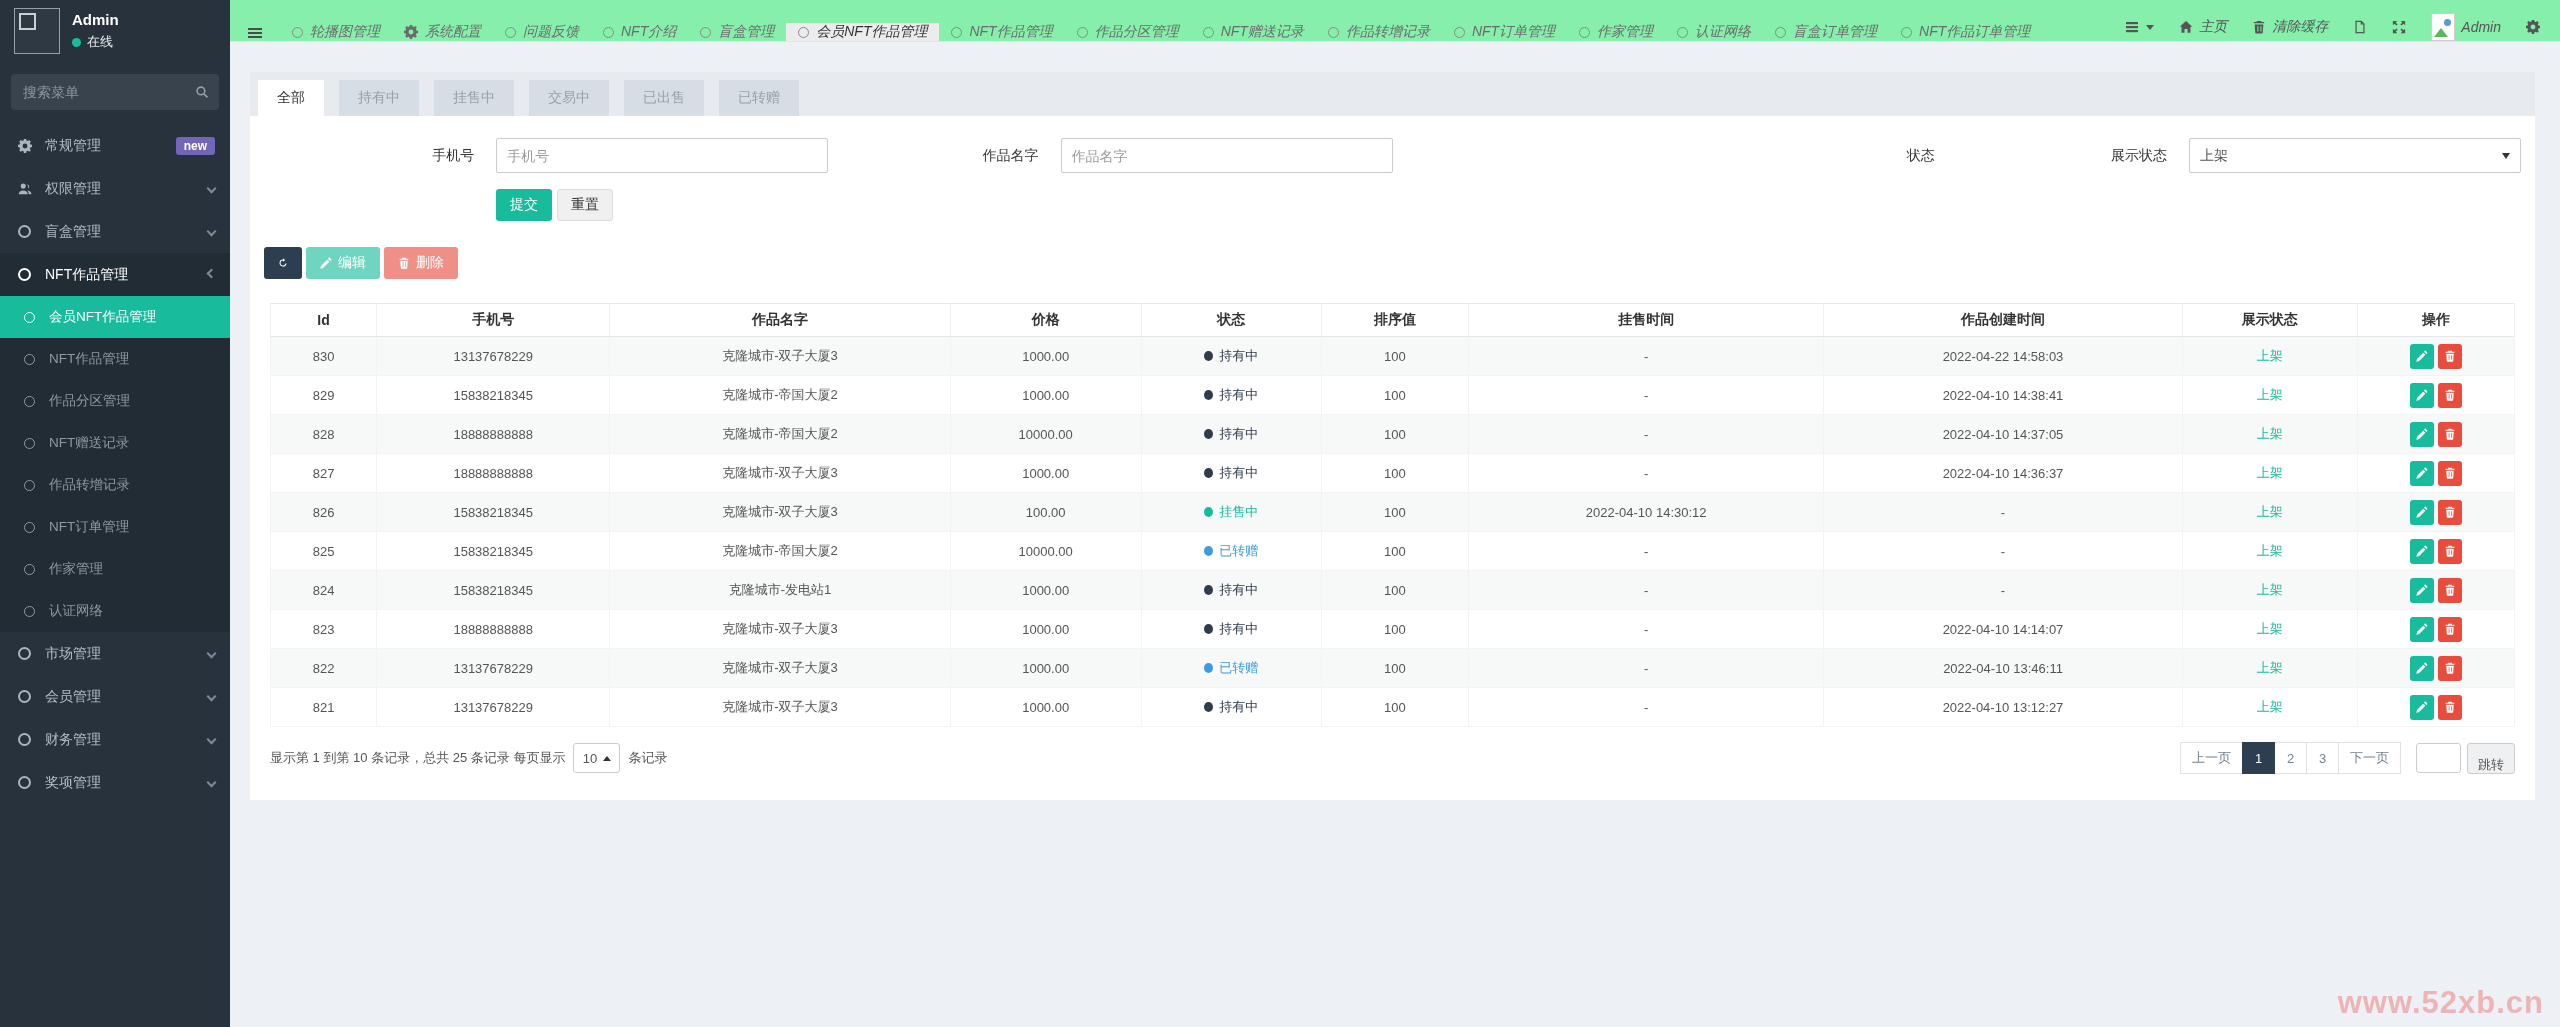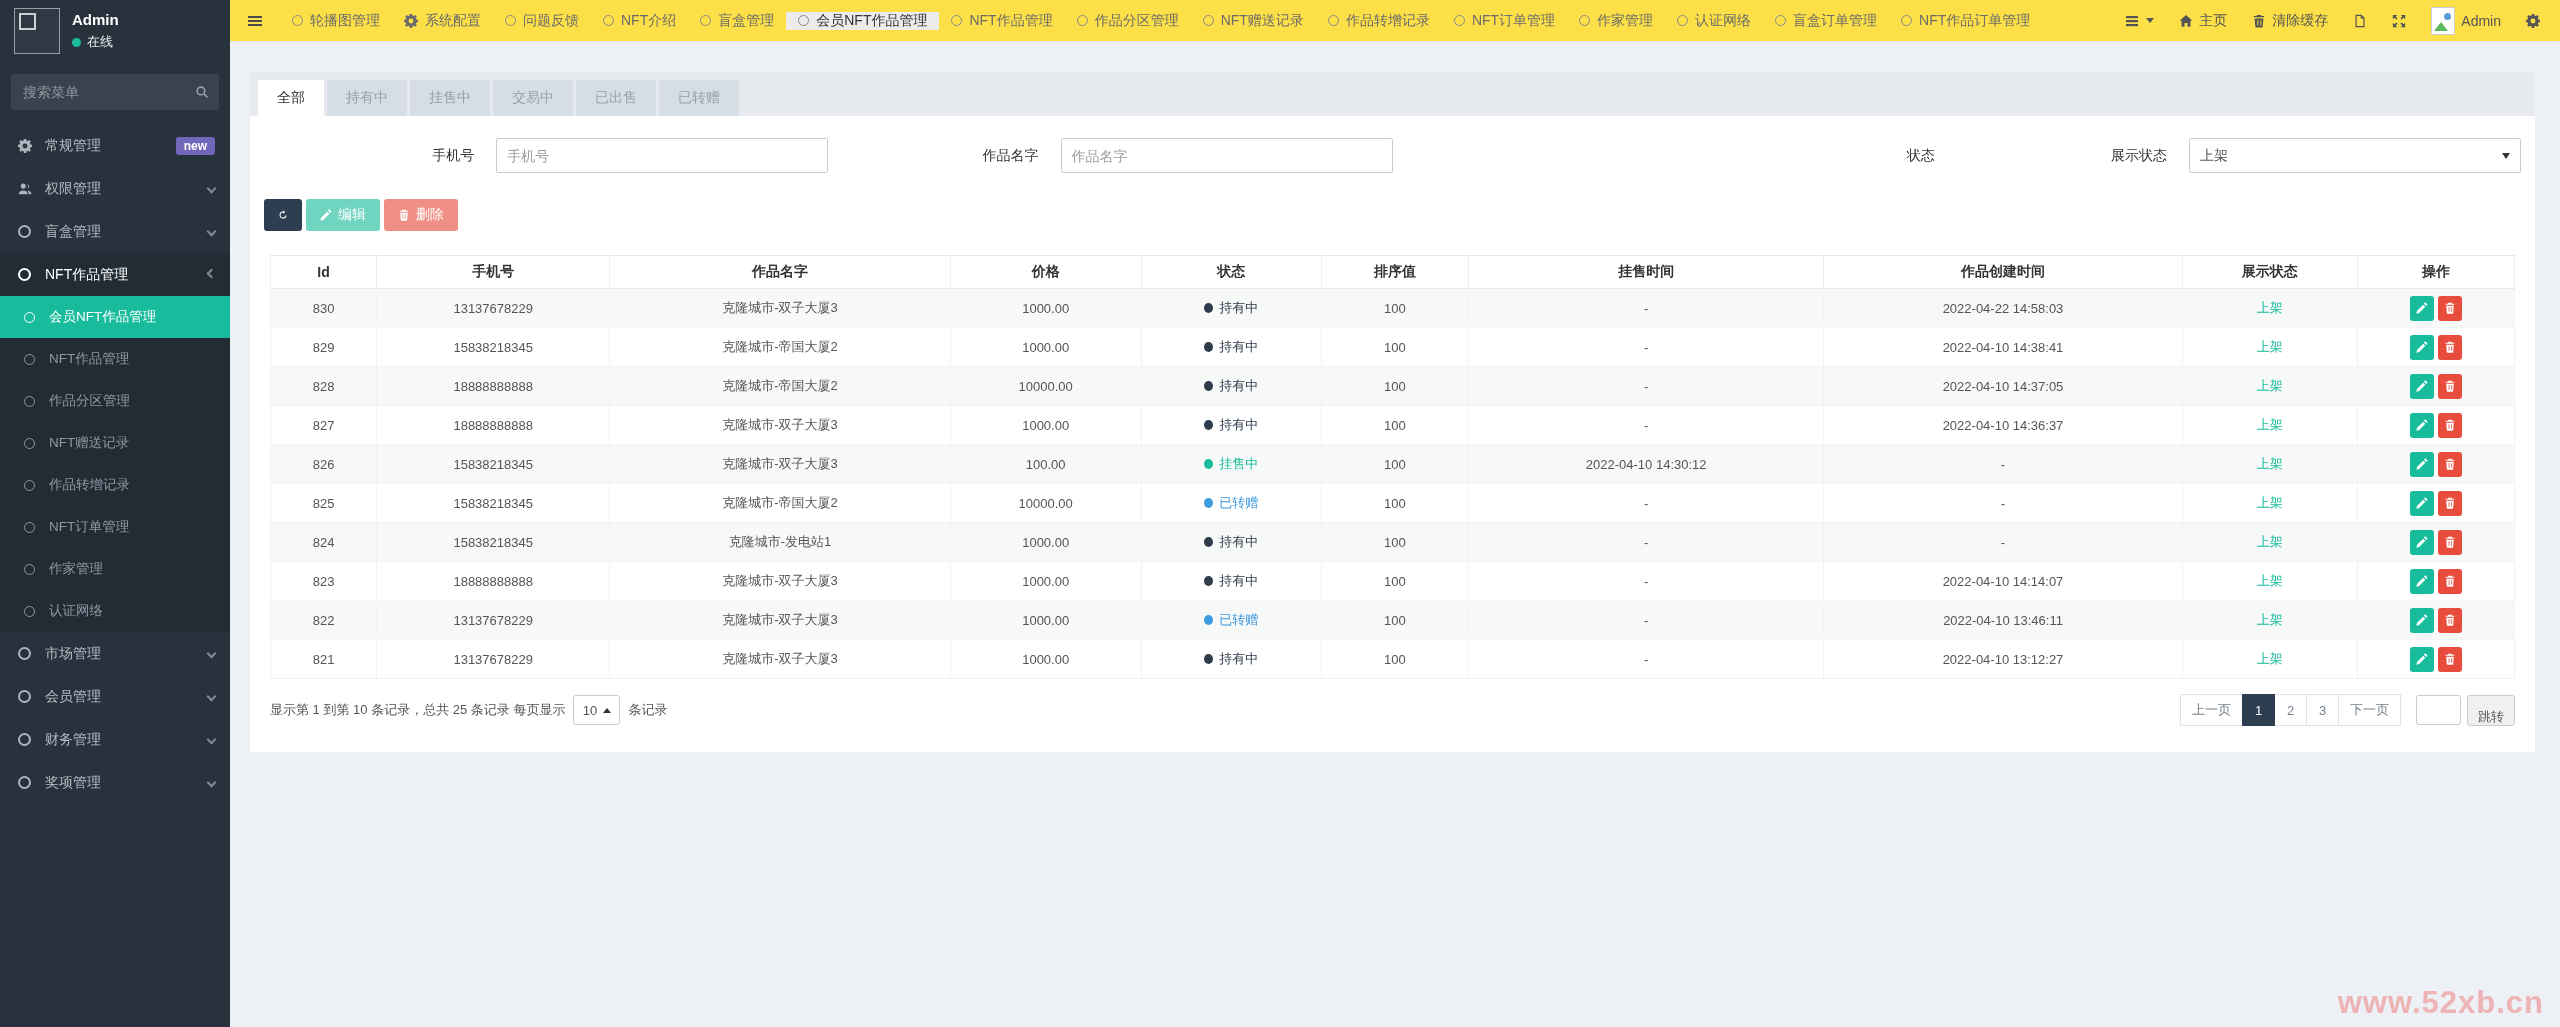--- a/index.html
+++ b/index.html
@@ -33,37 +33,37 @@
   .menu-item.parent-open .mi-ic { color:#fff; }
   .submenu-item { height:42px; display:flex; align-items:center; padding:0 15px 0 24px; color:#8d99a3; cursor:pointer; font-size:13.5px; }
   .submenu-item .mi-ic { width:25px; display:flex; align-items:center; }
   .submenu-item.active { background:#18bc9c; color:#fff; }
   .circle-o { width:13px; height:13px; border:2px solid currentColor; border-radius:50%; display:inline-block; }
   .circle-o.sm { width:11px; height:11px; border-width:1.8px; }
   .chev { display:inline-block; width:7px; height:7px; border-left:2px solid #7e8b95; border-bottom:2px solid #7e8b95; }
   .chev-left { transform:rotate(-45deg); }
   .chev-down { transform:rotate(45deg); margin-top:-3px; }
   
-  .navbar { margin-left:230px; height:42px; background:#fde047; border-bottom:1px solid #e2e5e8;
-            display:flex; align-items:center; }
+  .navbar { margin-left:230px; height:42px; background:#86efac; border-bottom:1px solid #e2e5e8;
+            display:flex; align-items:flex-end;font-style:italic; }
   .hamburger { display:flex; align-items:center; padding:0 17px; color:#4a4a4a; cursor:pointer; }
   .nav-tabs { display:flex; align-items:stretch; }
   .nav-tab { display:flex; align-items:center; gap:7px; padding:0 12px; color:#6b6b6b; font-size:14px; cursor:pointer; white-space:nowrap; }
   .nav-tab .circle-o { width:11px; height:11px; border-width:1.6px; color:#8a8a8a; }
   .nav-tab.active { background:#ececec; color:#333; }
   .nav-tools { margin-left:auto; display:flex; align-items:center; gap:25px; padding-right:20px; color:#555; font-size:14px; }
   .tool-item { display:flex; align-items:center; gap:6px; cursor:pointer; }
   .caret-down { width:0; height:0; border-left:4px solid transparent; border-right:4px solid transparent; border-top:5px solid #555; display:inline-block; }
   .nav-avatar { width:24px; height:28px; background:#fff; border:1px solid #cfcfcf; position:relative; overflow:hidden; }
   .nav-avatar .m1 { position:absolute; left:2px; bottom:3px; width:0; height:0;
                     border-left:7px solid transparent; border-right:7px solid transparent; border-bottom:9px solid #5cb85c; }
   .nav-avatar .m2 { position:absolute; right:3px; top:5px; width:7px; height:7px; border-radius:50%; background:#5b9bd5; }
   
   .content { margin-left:230px; padding:30px 25px 0 20px; }
-  .filter-strip { background:#e7ebef; padding:8px 8px 0; display:flex; gap:3px; }
+  .filter-strip { background:#e7ebef; padding:8px 8px 0; display:flex; gap:15px; }
   .filter-tab { height:36px; display:flex; align-items:center; justify-content:center; padding:0 19px;
                 background:#d7dde4; color:#97a1ab; font-size:14px; cursor:pointer; }
   .filter-tab.active { background:#fff; color:#333; }
   .card-body { background:#fff; padding-top:22px; }
   .filter-form { display:flex; padding:0 14px; }
   .form-group { flex:1; display:flex; align-items:center; }
   .form-group .f-label { flex:1; text-align:right; padding-right:22px; font-size:14px; color:#333; }
   .form-control { width:332px; height:35px; border:1px solid #cccccc; border-radius:2px; background:#fff;
                   font-size:14px; color:#555; padding:0 10px; outline:none; }
   .form-control::placeholder { color:#9b9b9b; }
@@ -430,20 +430,24 @@
         </div>
         <div class="form-group">
           <span class="f-label">展示状态</span>
           <div class="fake-select">
             <span class="sel-value">上架</span>
             <span class="sel-caret"></span>
           </div>
         </div>
       </div>
 
+      <div class="form-actions">
+        <button class="btn btn-submit">提交</button>
+        <button class="btn btn-reset">重置</button>
+      </div>
 
       <div class="table-toolbar">
         <button class="btn btn-refresh">
           <svg class="svg-icon" viewBox="0 0 16 16" fill="currentColor">
             <path d="M13.6 8.7A5.6 5.6 0 1 1 8 2.4V0.6l3.6 2.6L8 5.8V4.1a4 4 0 1 0 3.9 4.6h1.7z"></path>
           </svg>
         </button>
         <button class="btn btn-edit-dis">
           <svg class="svg-icon sm" viewBox="0 0 16 16" fill="currentColor">
             <path d="M1.5 11.8L0.4 15.6l3.8-1.1 8.2-8.2-2.7-2.7-8.2 8.2zM14.9 4.3c.4-.4.4-1 0-1.4L13.1 1.1c-.4-.4-1-.4-1.4 0l-1.1 1.1 3.2 3.2 1.1-1.1z"></path>

